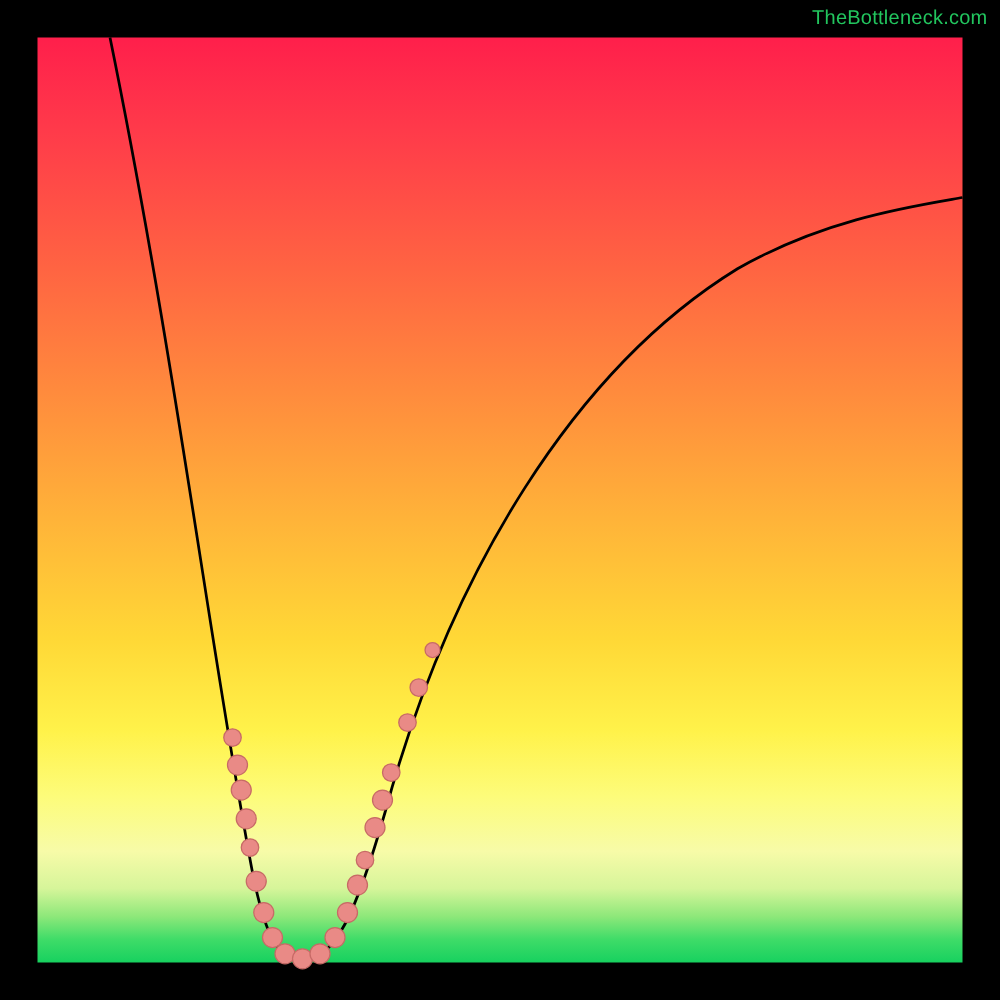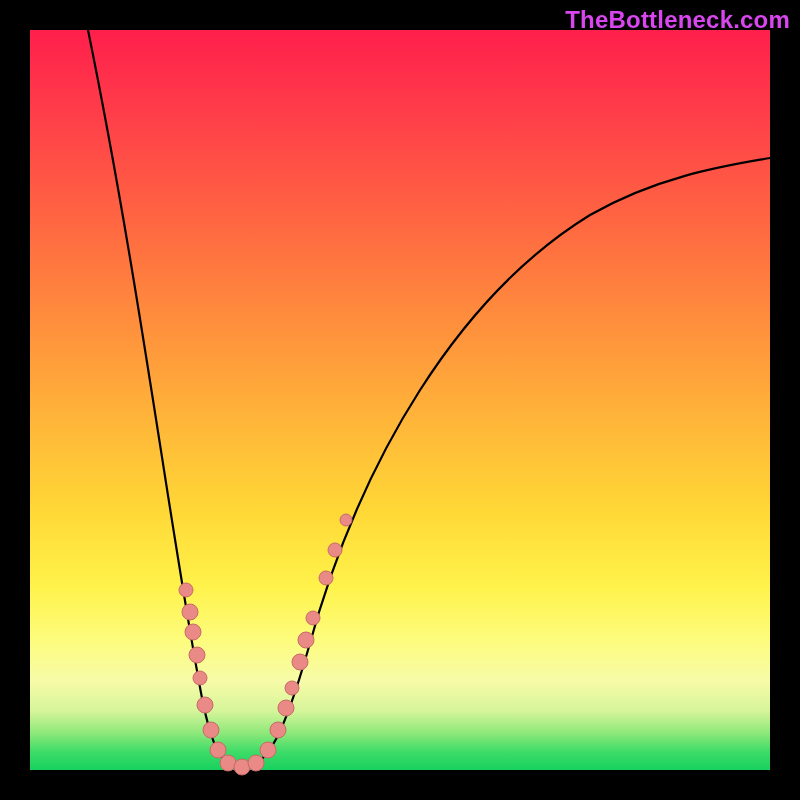--- a/index.html
+++ b/index.html
@@ -40,23 +40,23 @@
       #d6f59a 92%,
       #8ee87a 95%,
       #3fdc68 97.5%,
       #17d15f 100%
     );
   }
   .watermark {
     position: absolute;
     top: 6px;
     right: 10px;
-    color: #d946ef;
-    font-size: 24px;
-    font-weight: 700;
+    color: #22c55e;
+    font-size: 16px;
+    font-weight: 400;
     letter-spacing: 0.2px;
     user-select: none;
   }
   svg.curve {
     position: absolute;
     left: 0;
     top: 0;
     width: 740px;
     height: 740px;
     overflow: visible;

